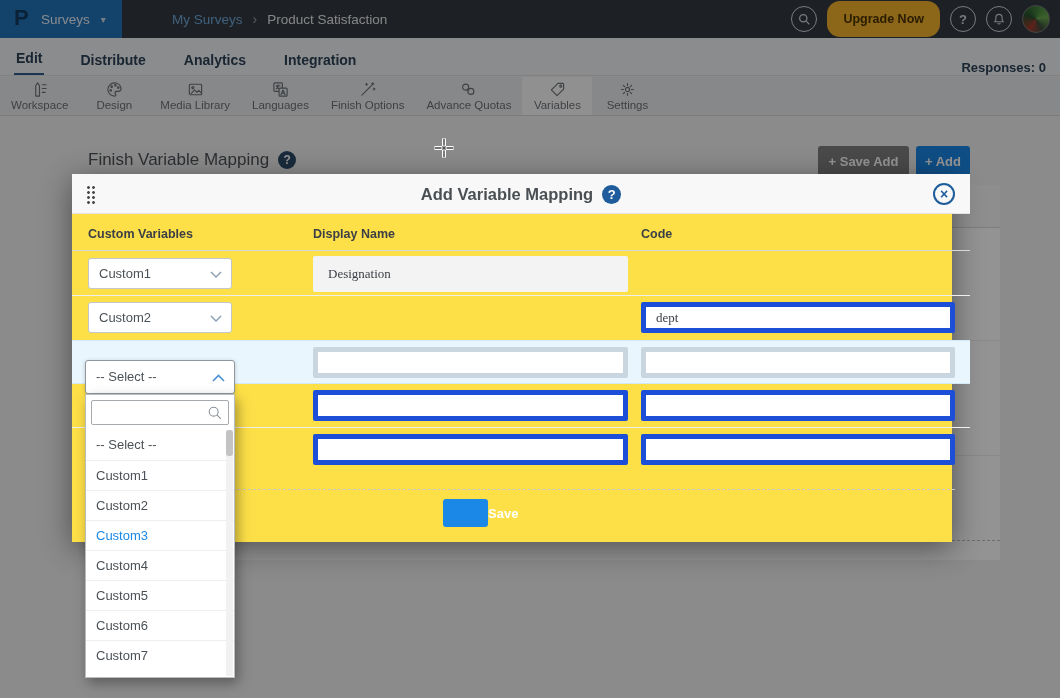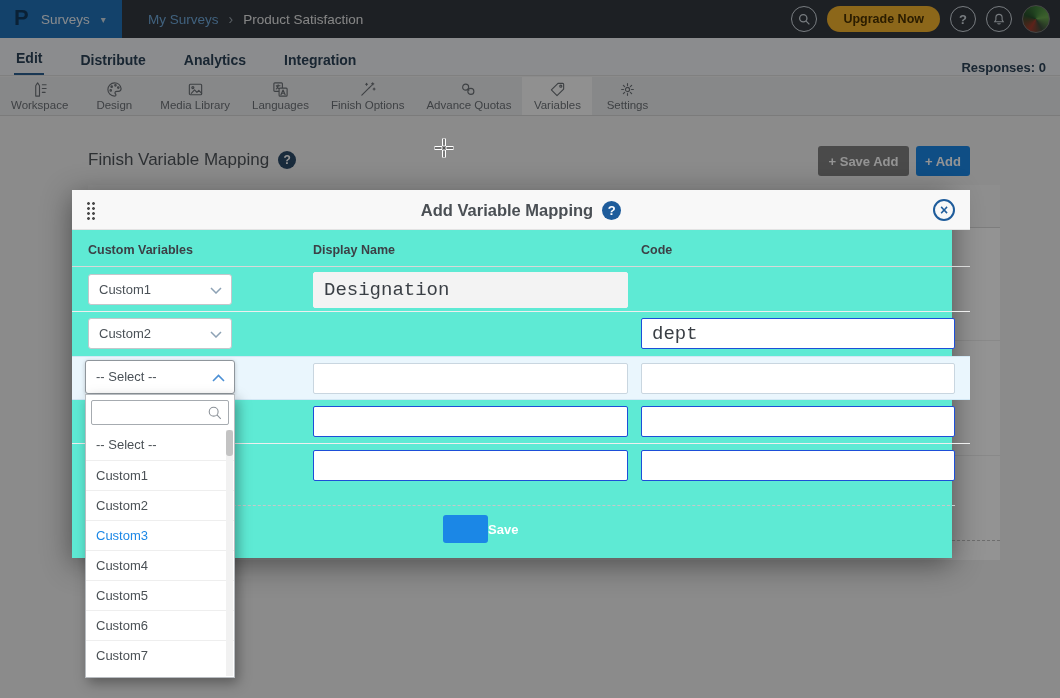--- a/index.html
+++ b/index.html
@@ -7,26 +7,26 @@
   body { font-family:"Liberation Sans", sans-serif; background:#efefef; }
   .screen { position:relative; width:1060px; height:698px; overflow:hidden; background:#efefef; }
 
   
   .topbar { position:absolute; left:0; top:0; width:1060px; height:38px; background:#32383f; z-index:10; }
   .brand { position:absolute; left:0; top:0; width:122px; height:38px; background:#2173b8; display:flex; align-items:center; gap:9px; padding-left:14px; cursor:pointer; }
   .logo { position:relative; width:18px; height:22px; font-weight:700; font-size:22px; color:#123a5e; line-height:20px; }
   .brand-label { color:#e9eef4; font-size:13.5px; }
   .brand-caret { color:#cdd8e2; font-size:10px; margin-left:2px; }
   .breadcrumb { position:absolute; left:148px; top:0; height:38px; display:flex; align-items:center; gap:10px; font-size:13.5px; }
-  .bc-parent { color:#6fa7d8; cursor:pointer; }
+  .bc-parent { color:#6fa7d8; cursor:pointer;margin-left:24px; }
   .bc-sep { color:#9aa3ab; font-size:14px; }
   .bc-current { color:#e5e5e5; }
   .topbar-right { position:absolute; right:10px; top:0; height:38px; display:flex; align-items:center; gap:10px; }
   .circle-ic { width:26px; height:26px; border:1.5px solid #cfd6dd; border-radius:50%; display:flex; align-items:center; justify-content:center; color:#cfd6dd; font-size:13px; font-weight:700; cursor:pointer; }
-  .upgrade { height:26px; padding:0 16px; background:#f2b12e; border:none; border-radius:13px; font-family:inherit; font-size:12.5px; font-weight:700; color:#4a3200; cursor:pointer; }
+  .upgrade { height:36px; padding:0 16px; background:#f2b12e; border:none; border-radius:13px; font-family:inherit; font-size:12.5px; font-weight:700; color:#4a3200; cursor:pointer; }
   .avatar { width:28px; height:28px; border-radius:50%; border:1px solid #777; background:conic-gradient(#3e7d3a,#6aa84f 80deg,#3b4b3b 150deg,#a33b2e 210deg,#274e2b 290deg,#3e7d3a); cursor:pointer; }
 
   
   .subnav { position:absolute; left:0; top:38px; width:1060px; height:38px; background:#f0f2f4; border-bottom:1px solid #dcdcdc; display:flex; align-items:flex-end; z-index:9; }
   .subnav a { margin-left:34px; font-size:14px; font-weight:600; color:#2c4257; text-decoration:none; padding:9px 2px 7px; cursor:pointer; }
   .subnav a:first-child { margin-left:14px; }
   .subnav a.active { border-bottom:2px solid #2c5f8f; }
   .responses { position:absolute; right:14px; font-size:13px; font-weight:600; color:#2c4257; }
 
   
@@ -50,41 +50,41 @@
   .bg-card { position:absolute; left:88px; top:185px; width:912px; height:375px; background:#fdfdfd; z-index:1; }
   .bg-card .strip { height:43px; background:#f5f5f5; border-bottom:1px solid #d8d8d8; }
   .bg-card .ln1 { position:absolute; left:0; right:0; top:155px; border-top:1px solid #ececec; }
   .bg-card .ln2 { position:absolute; left:0; right:0; top:270px; border-top:1px solid #ececec; }
   .bg-card .dash { position:absolute; left:0; right:0; top:355px; border-top:1px dashed #bdbdbd; }
 
   
   .overlay { position:absolute; inset:0; background:rgba(0,0,0,0.42); z-index:50; }
 
   
-  .modal { position:absolute; left:72px; top:190px; width:880px; height:368px; background:#5eead4; box-shadow:0 6px 28px rgba(0,0,0,.45); z-index:55; }
+  .modal { position:absolute; left:72px; top:174px; width:880px; height:368px; background:#fde047; box-shadow:0 6px 28px rgba(0,0,0,.45); z-index:55; }
   .m-head { position:absolute; left:0; top:0; width:898px; height:40px; background:#f8f8f8; border-bottom:1px solid #e3e3e3; }
   .drag-dots { position:absolute; left:14px; top:11px; width:9px; height:19px; background-image:radial-gradient(circle,#4b4b4b 1.3px,transparent 1.5px); background-size:5px 5px; cursor:move; }
   .m-title-wrap { position:absolute; left:0; right:0; top:0; height:40px; display:flex; align-items:center; justify-content:center; gap:9px; }
   .m-title { font-size:16.5px; font-weight:700; color:#4a4f54; }
   .m-help { width:19px; height:19px; border-radius:50%; background:#1e5c9b; color:#fff; font-size:13px; font-weight:700; display:flex; align-items:center; justify-content:center; cursor:pointer; }
   .m-close { position:absolute; right:15px; top:9px; width:22px; height:22px; border:2px solid #1e5c9b; border-radius:50%; color:#1e5c9b; font-size:14px; font-weight:700; line-height:18px; text-align:center; cursor:pointer; }
 
   .m-cols { position:absolute; left:0; top:40px; width:898px; height:37px; border-bottom:1px solid #d8d8d8; font-size:12.5px; font-weight:700; color:#3c4046; }
   .m-cols span { position:absolute; top:13px; }
   .ch1 { left:16px; } .ch2 { left:241px; } .ch3 { left:569px; }
 
   .m-row { position:absolute; left:0; width:898px; height:44px; }
   .m-row.r1 { top:78px; border-bottom:1px solid #efefef; }
   .m-row.r2 { top:122px; }
   .m-row.r3 { top:166px; background:#eaf6fd; border-top:1px solid #d3e8f5; border-bottom:1px solid #d3e8f5; }
   .m-row.r4 { top:210px; border-bottom:1px solid #efefef; }
   .m-row.r5 { top:254px; }
   .sel { position:absolute; left:16px; top:6px; width:144px; height:31px; border:1px solid #c3c7cb; border-radius:3px; background:#fff; font-size:13px; color:#4a5157; line-height:29px; padding-left:10px; cursor:pointer; }
   .sel svg { position:absolute; right:9px; top:12px; width:12px; height:7px; stroke:#8da2b5; fill:none; stroke-width:1.5; }
-  .ti { position:absolute; top:6px; height:31px; border:1px solid #1d4ed8; border-radius:2px; background:#fff; padding:0 10px; font-family:Liberation Mono, monospace; font-size:19px; color:#3a3f45; }
+  .ti { position:absolute; top:6px; height:31px; border:5px solid #1d4ed8; border-radius:2px; background:#fff; padding:0 10px; font-family:Liberation Serif, serif; font-size:13px; color:#3a3f45; }
   .ti.display { left:241px; width:315px; }
   .ti.code { left:569px; width:314px; }
   .ti.flat { background:#f3f3f3; border-color:#f3f3f3; top:4px; height:36px; }
   .r3 .ti { border-color:#c9d6e0; }
   .m-dash { position:absolute; left:16px; width:867px; top:315px; border-top:1px dashed #c8c8c8; }
   .save-btn { position:absolute; left:371px; top:325px; width:44px; height:28px; background:#1B87E6; border:none; border-radius:3px; color:#fff; font-family:inherit; font-size:13px; font-weight:600; cursor:pointer;padding-left:45px; }
 
   
   .dd-combo { position:absolute; left:85px; top:360px; width:150px; height:34px; background:#fff; border:1px solid #8f969c; border-radius:3px; z-index:60; font-size:13px; color:#4a5157; line-height:32px; padding-left:10px; cursor:pointer; box-shadow:0 1px 4px rgba(0,0,0,.2); }
   .dd-combo svg { position:absolute; right:9px; top:13px; width:13px; height:8px; stroke:#4b8fd4; fill:none; stroke-width:1.6; }

